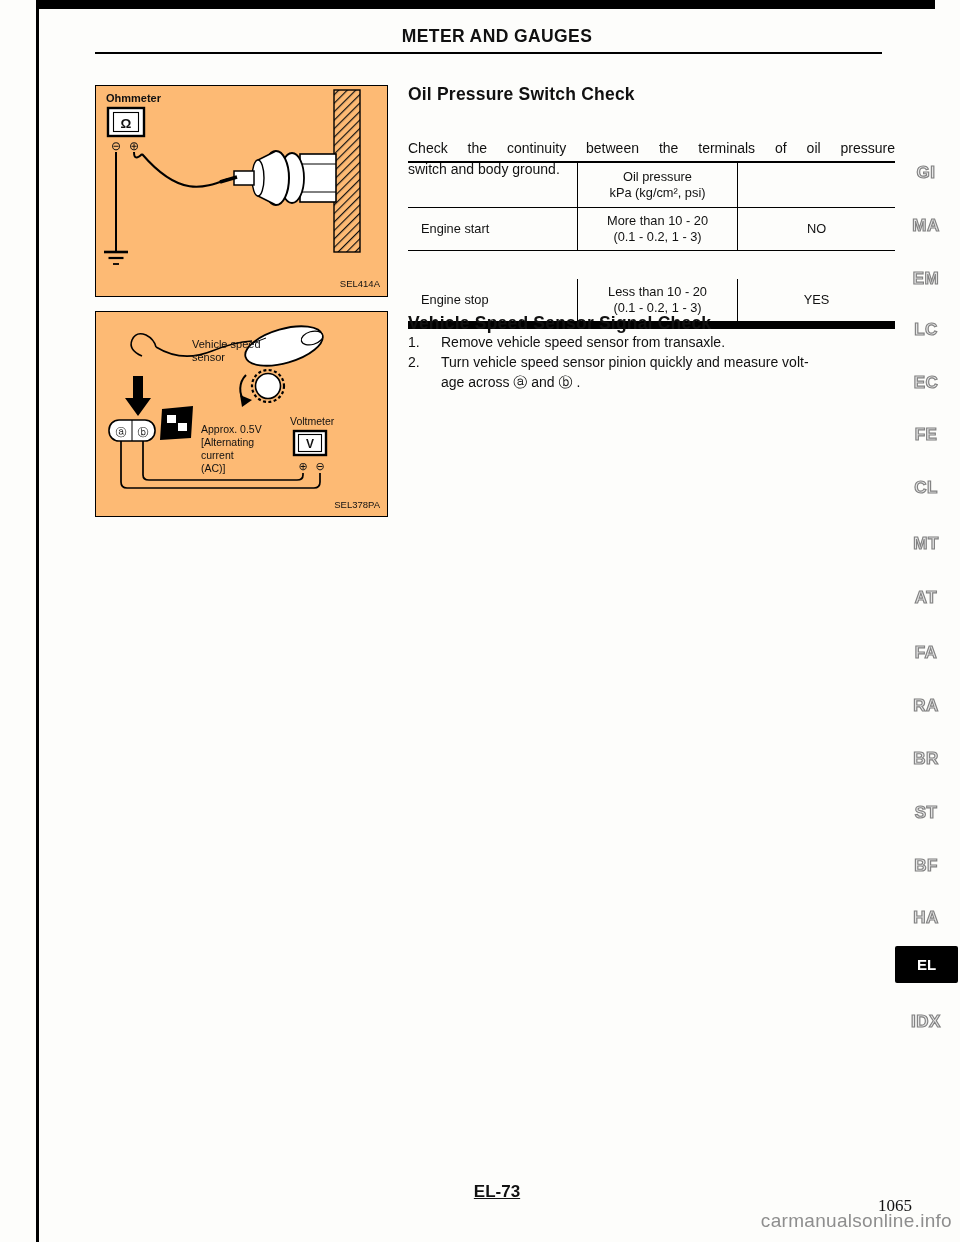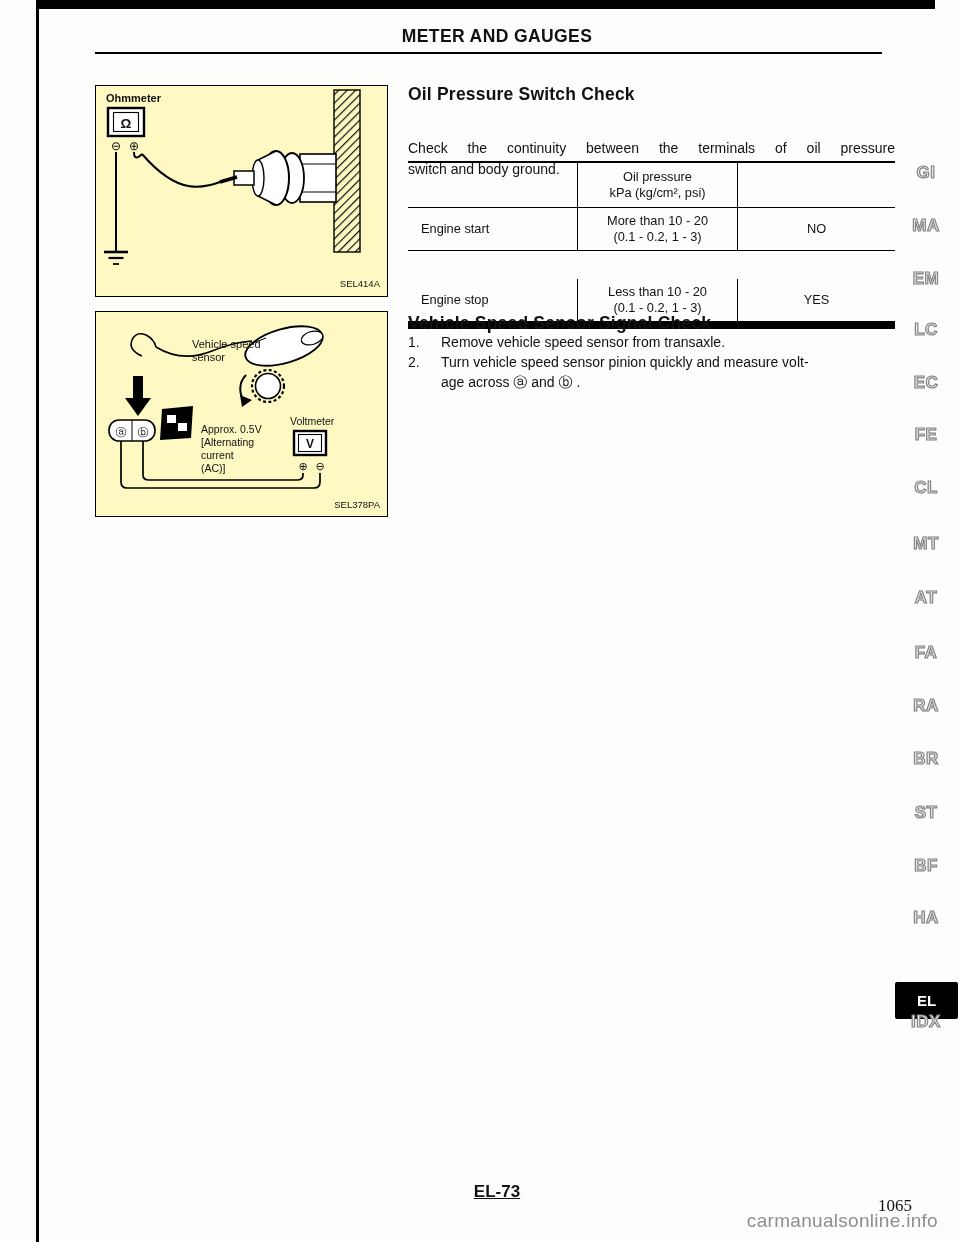--- a/index.html
+++ b/index.html
@@ -2,21 +2,21 @@
 <html><head>
 <meta charset="utf-8">
 <style>
   html,body{margin:0;padding:0;}
   body{width:960px;height:1242px;position:relative;background:#fdfdfb;font-family:"Liberation Sans",sans-serif;color:#111;overflow:hidden;}
   .abs{position:absolute;}
   .scan-topbar{left:36px;top:0;width:899px;height:9px;background:#000;}
   .scan-leftline{left:36px;top:0;width:3px;height:1242px;background:#000;}
   .doc-title{left:37px;top:26px;width:920px;text-align:center;font-size:17.5px;font-weight:bold;letter-spacing:.4px;}
   .title-rule{left:95px;top:52px;width:787px;height:2px;background:#000;}
-  .figure{border:1.6px solid #000;background:#fef9c3;}
+  .figure{border:1.6px solid #000;background:#fdba74;}
   #figure1{left:95px;top:85px;width:291px;height:210px;}
   #figure2{left:95px;top:311px;width:291px;height:204px;}
   svg{display:block;}
   svg text{font-family:"Liberation Sans",sans-serif;fill:#111;}
   .sec-title{font-size:17.5px;font-weight:bold;letter-spacing:.2px;}
   #sec1-title{left:408px;top:84px;}
   #sec2-title{left:408px;top:313px;}
   .body-line{font-size:14px;line-height:21px;}
   .just{text-align:justify;text-align-last:justify;margin-top:26px;}
   #body1{left:408px;top:112px;width:487px;}
@@ -27,24 +27,24 @@
   .trow.r2{height:42px;margin-top:28px;}
   .tc{display:flex;flex-direction:column;align-items:center;justify-content:center;text-align:center;line-height:16px;}
   .tc.left{align-items:flex-start;padding-left:13px;text-align:left;}
   .vline{border-right:1.2px solid #000;}
   .li{left:408px;width:500px;font-size:14px;line-height:20px;display:flex;}
   .li .num{width:33px;flex:none;}
   #li1{top:332px;}
   #li2{top:352px;}
   .tabs-col{left:895px;top:0;width:64px;height:1242px;}
   .tab{position:absolute;left:0;width:62px;text-align:center;font-weight:bold;font-size:17px;letter-spacing:.5px;color:#e7e7e7;-webkit-text-stroke:1.15px #828282;}
-  .tab.active{width:63px;height:37px;background:#000;color:#fff;-webkit-text-stroke:0;display:flex;align-items:center;justify-content:center;font-size:15px;letter-spacing:0;border-radius:2px;margin-top:36px;}
+  .tab.active{width:63px;height:37px;background:#000;color:#fff;-webkit-text-stroke:0;display:flex;align-items:center;justify-content:center;font-size:15px;letter-spacing:0;border-radius:2px;}
   .footer-code{left:37px;top:1182px;width:920px;text-align:center;font-size:17px;font-weight:bold;text-decoration:underline;}
   .page-no{right:48px;top:1196px;font-family:"Liberation Serif",serif;font-size:17px;}
-  .watermark{right:22px;top:1210px;font-size:19px;color:#8e8e8e;letter-spacing:.3px;}
+  .watermark{right:8px;top:1210px;font-size:19px;color:#8e8e8e;letter-spacing:.3px;}
 </style>
 </head>
 <body>
 
 <div class="abs scan-topbar"></div>
 <div class="abs scan-leftline"></div>
 
 <div class="abs doc-title">METER AND GAUGES</div>
 <div class="abs title-rule"></div>
 

